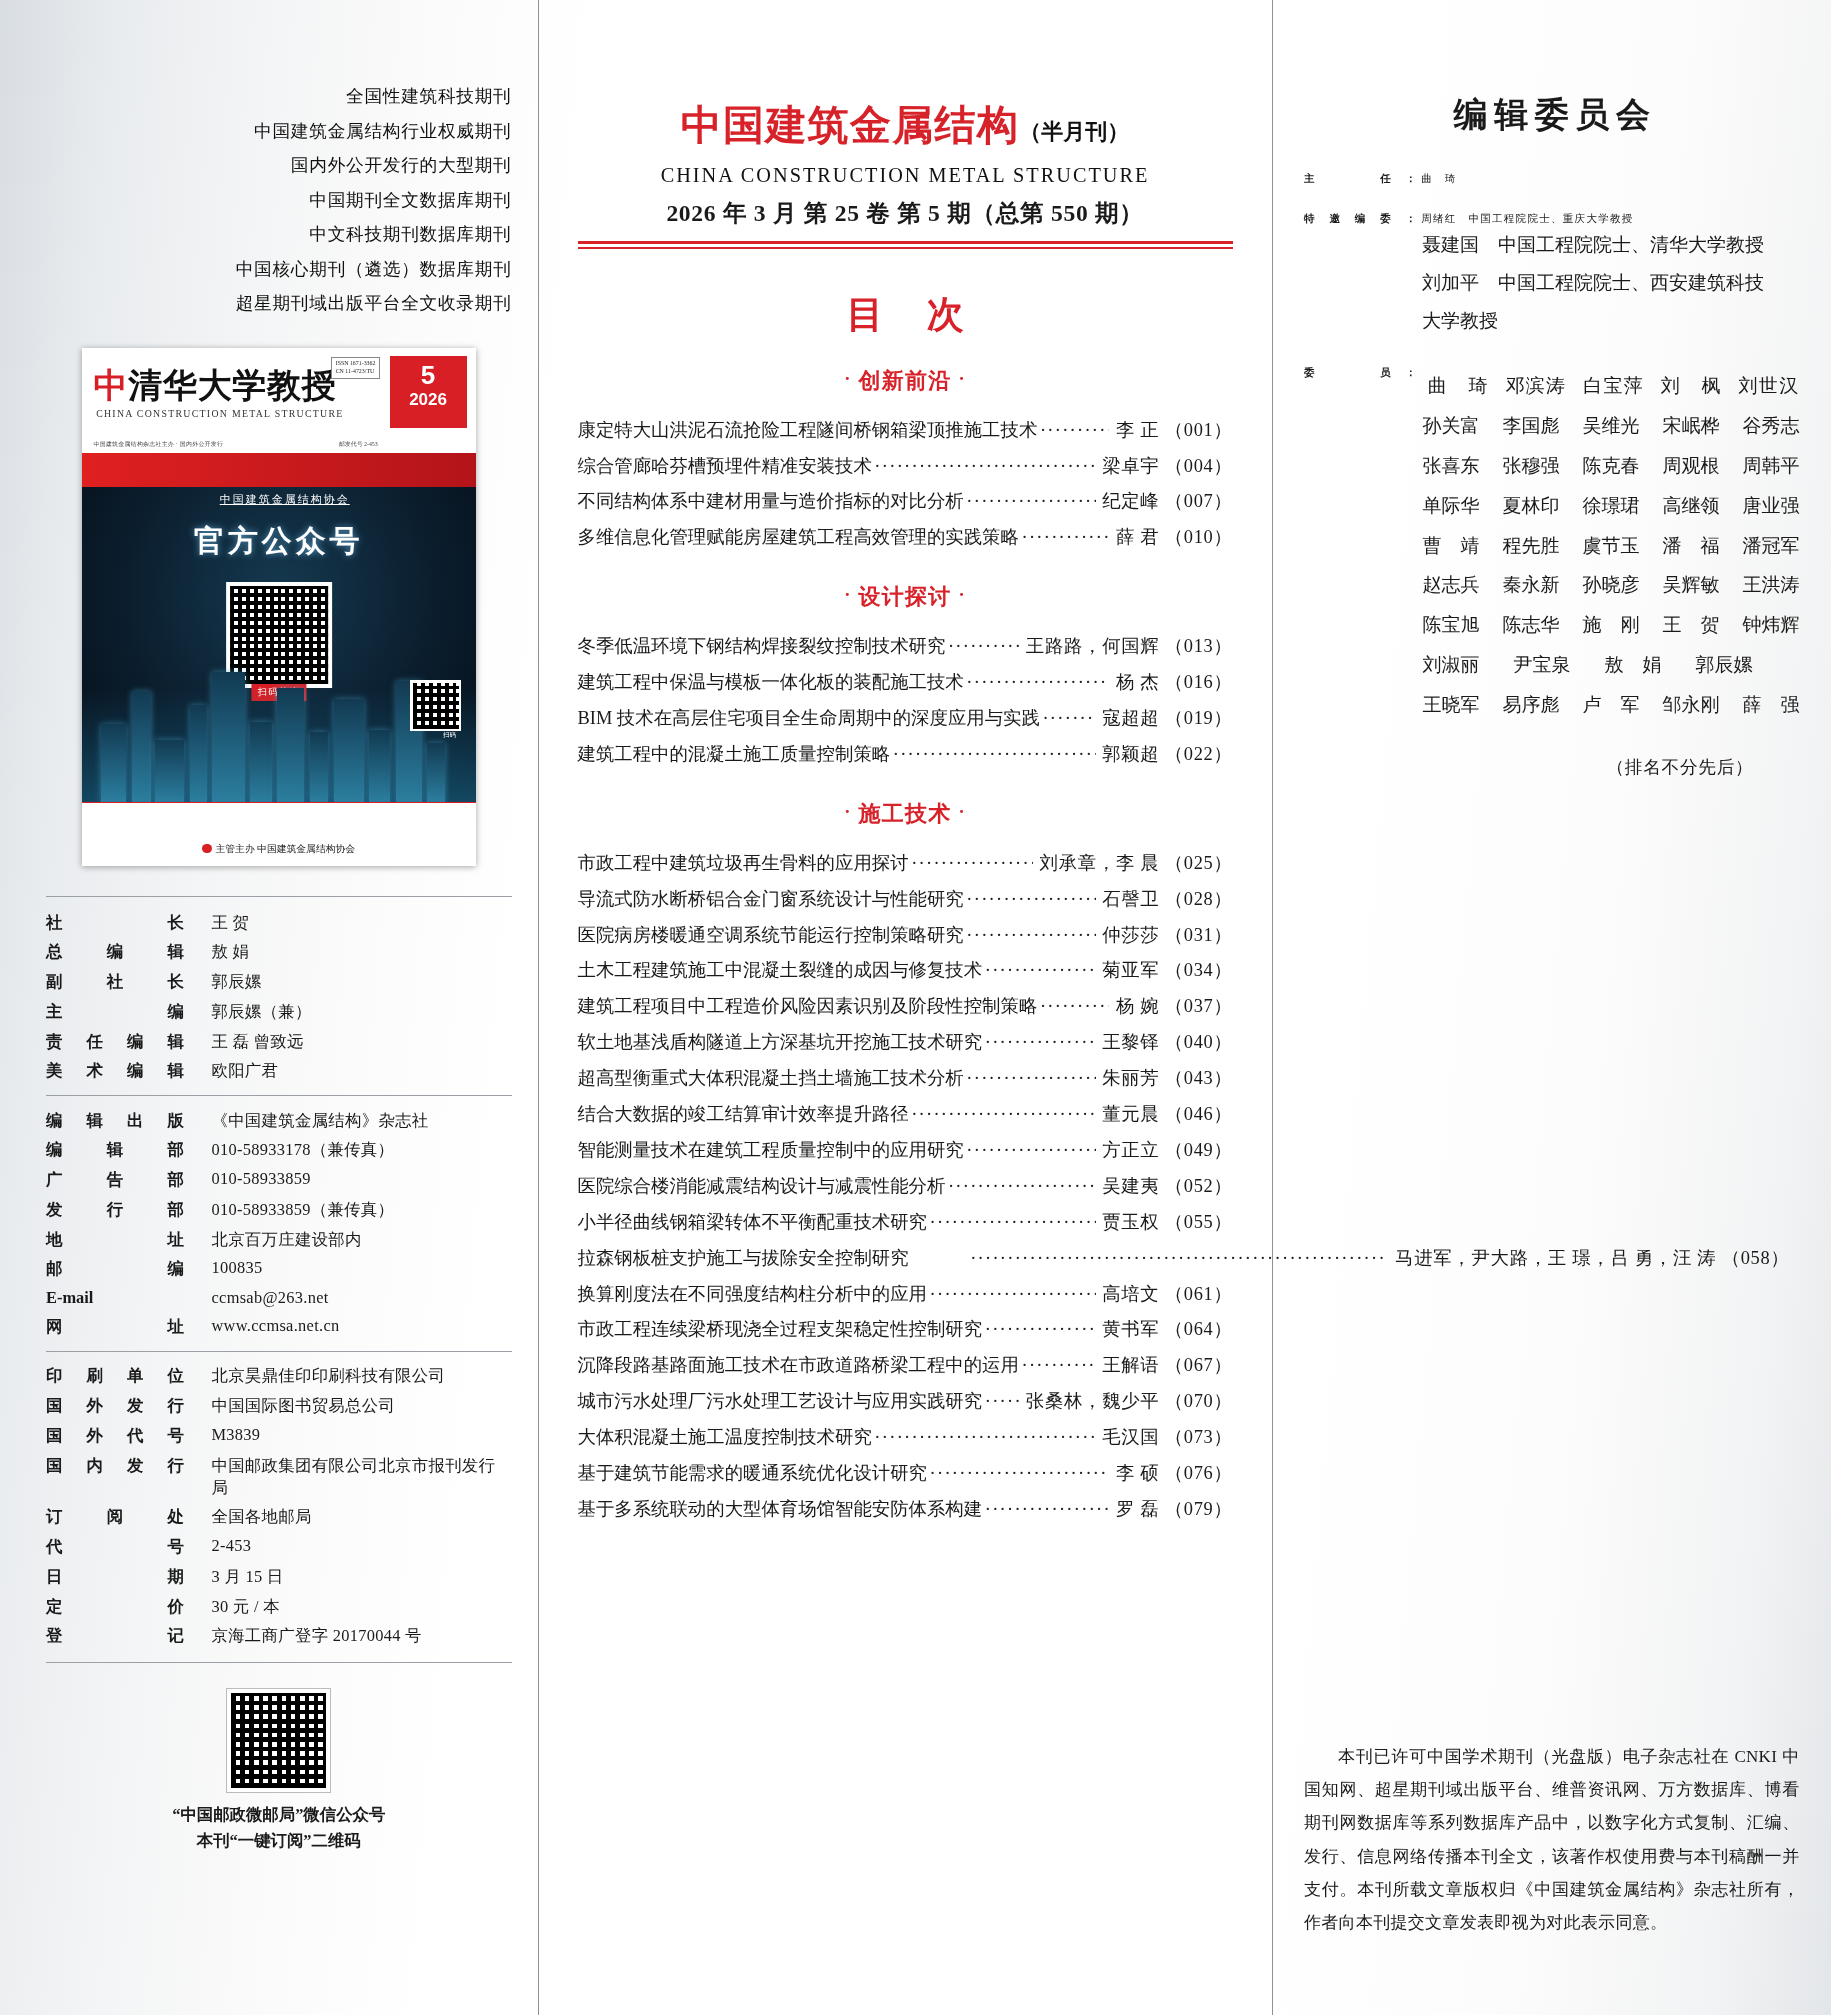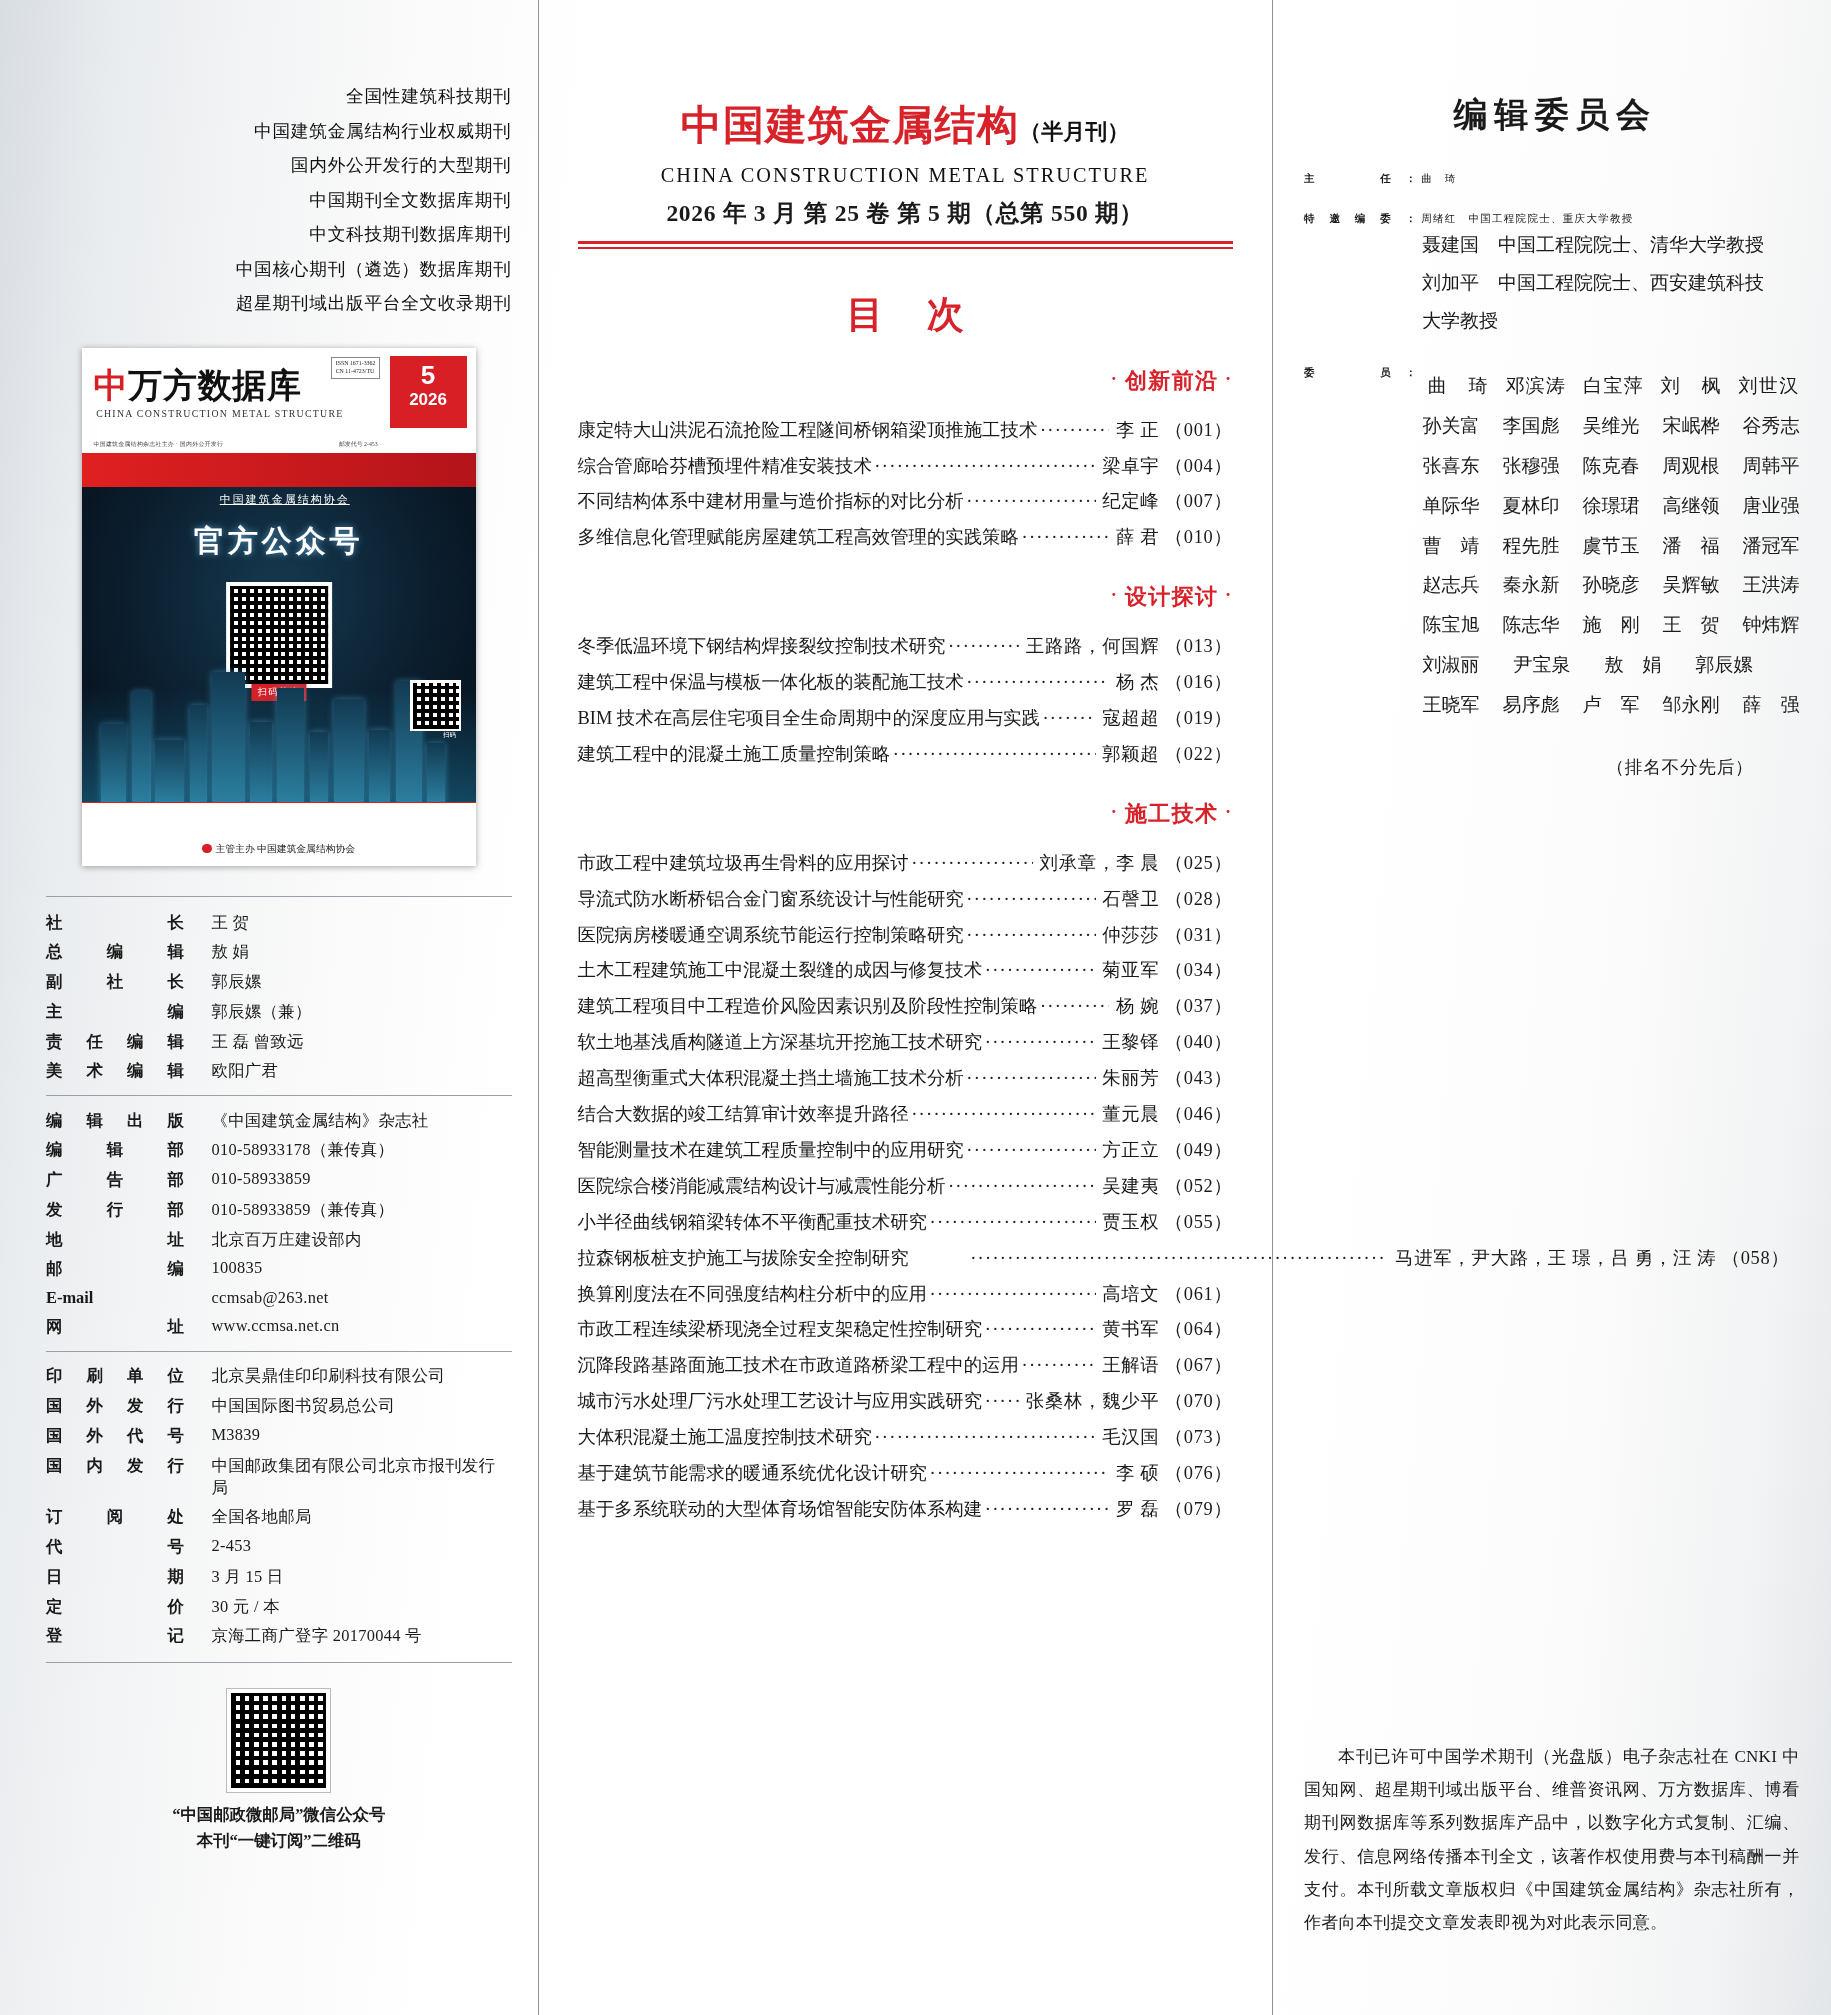--- a/index.html
+++ b/index.html
@@ -306,21 +306,21 @@
   .toc-title {
     text-align: center;
     font-size: 37px;
     font-weight: bold;
     color: #d8222a;
     letter-spacing: 17px;
     margin: 41px 0 26px 0;
     text-indent: 17px;
   }
   .sec-head {
-    text-align: right;
+    text-align: center;
     font-size: 22px;
     font-weight: bold;
     color: #d8222a;
     margin: 26px 0 17px 0;
     letter-spacing: 1.3px;
   }
   .sec-head .dot { font-size: 18.4px; vertical-align: 2.6px; }
   ul.toc { list-style: none; margin: 0; padding: 0; }
   ul.toc li {
     display: flex;
@@ -407,21 +407,21 @@
       <div>国内外公开发行的大型期刊</div>
       <div>中国期刊全文数据库期刊</div>
       <div>中文科技期刊数据库期刊</div>
       <div>中国核心期刊（遴选）数据库期刊</div>
       <div>超星期刊域出版平台全文收录期刊</div>
     </div>
 
     <div class="cover-wrap">
       <div class="cover-top">
         <div class="cover-zh">
-          <span>中</span><span class="blk">万方数据库</span>
+          <span>中</span><span class="blk">清华大学教授</span>
         </div>
         <div class="cover-en">CHINA CONSTRUCTION METAL STRUCTURE</div>
         <div class="cover-issn">ISSN 1671-3362<br>CN 11-4723/TU</div>
         <div class="cover-issue">
           <div class="num">5</div>
           <div class="yr">2026</div>
         </div>
         <div class="cover-meta">中国建筑金属结构杂志社主办 · 国内外公开发行</div>
         <div class="cover-meta2">邮发代号 2-453</div>
       </div>

